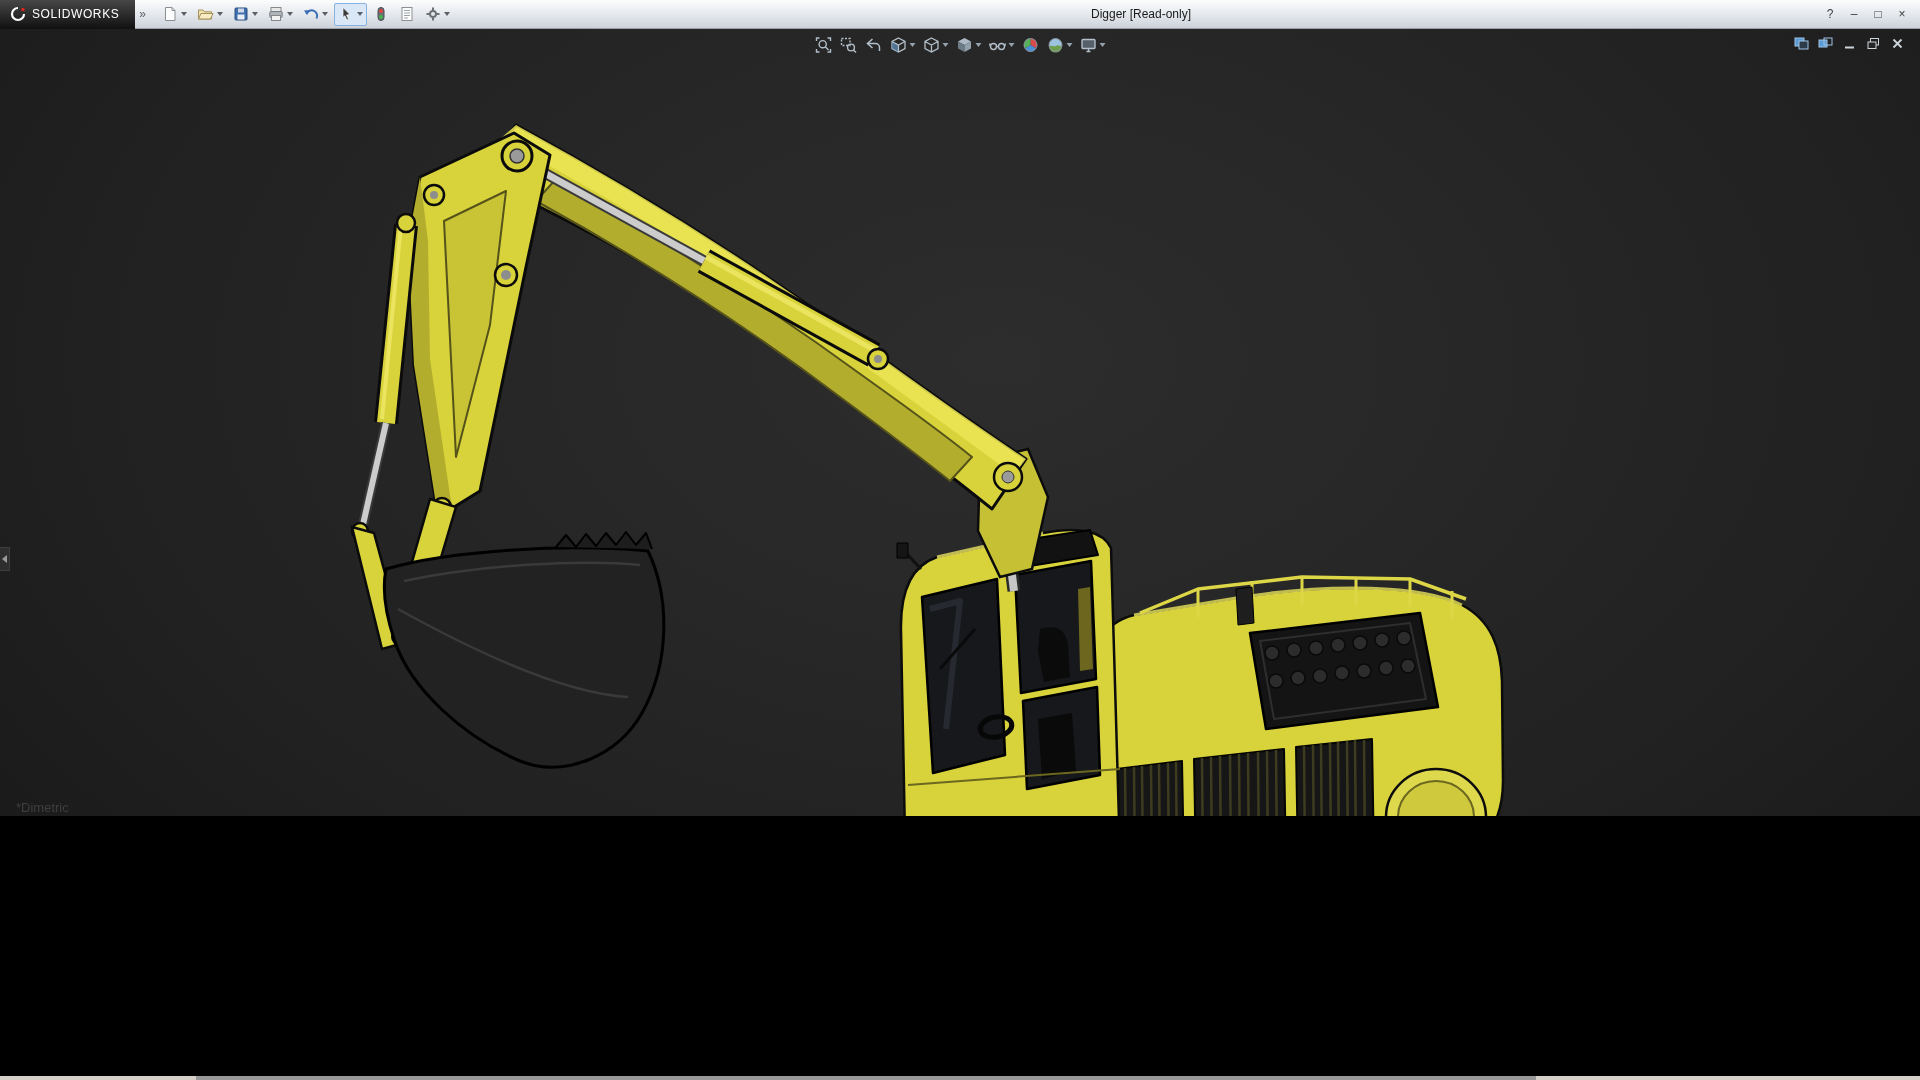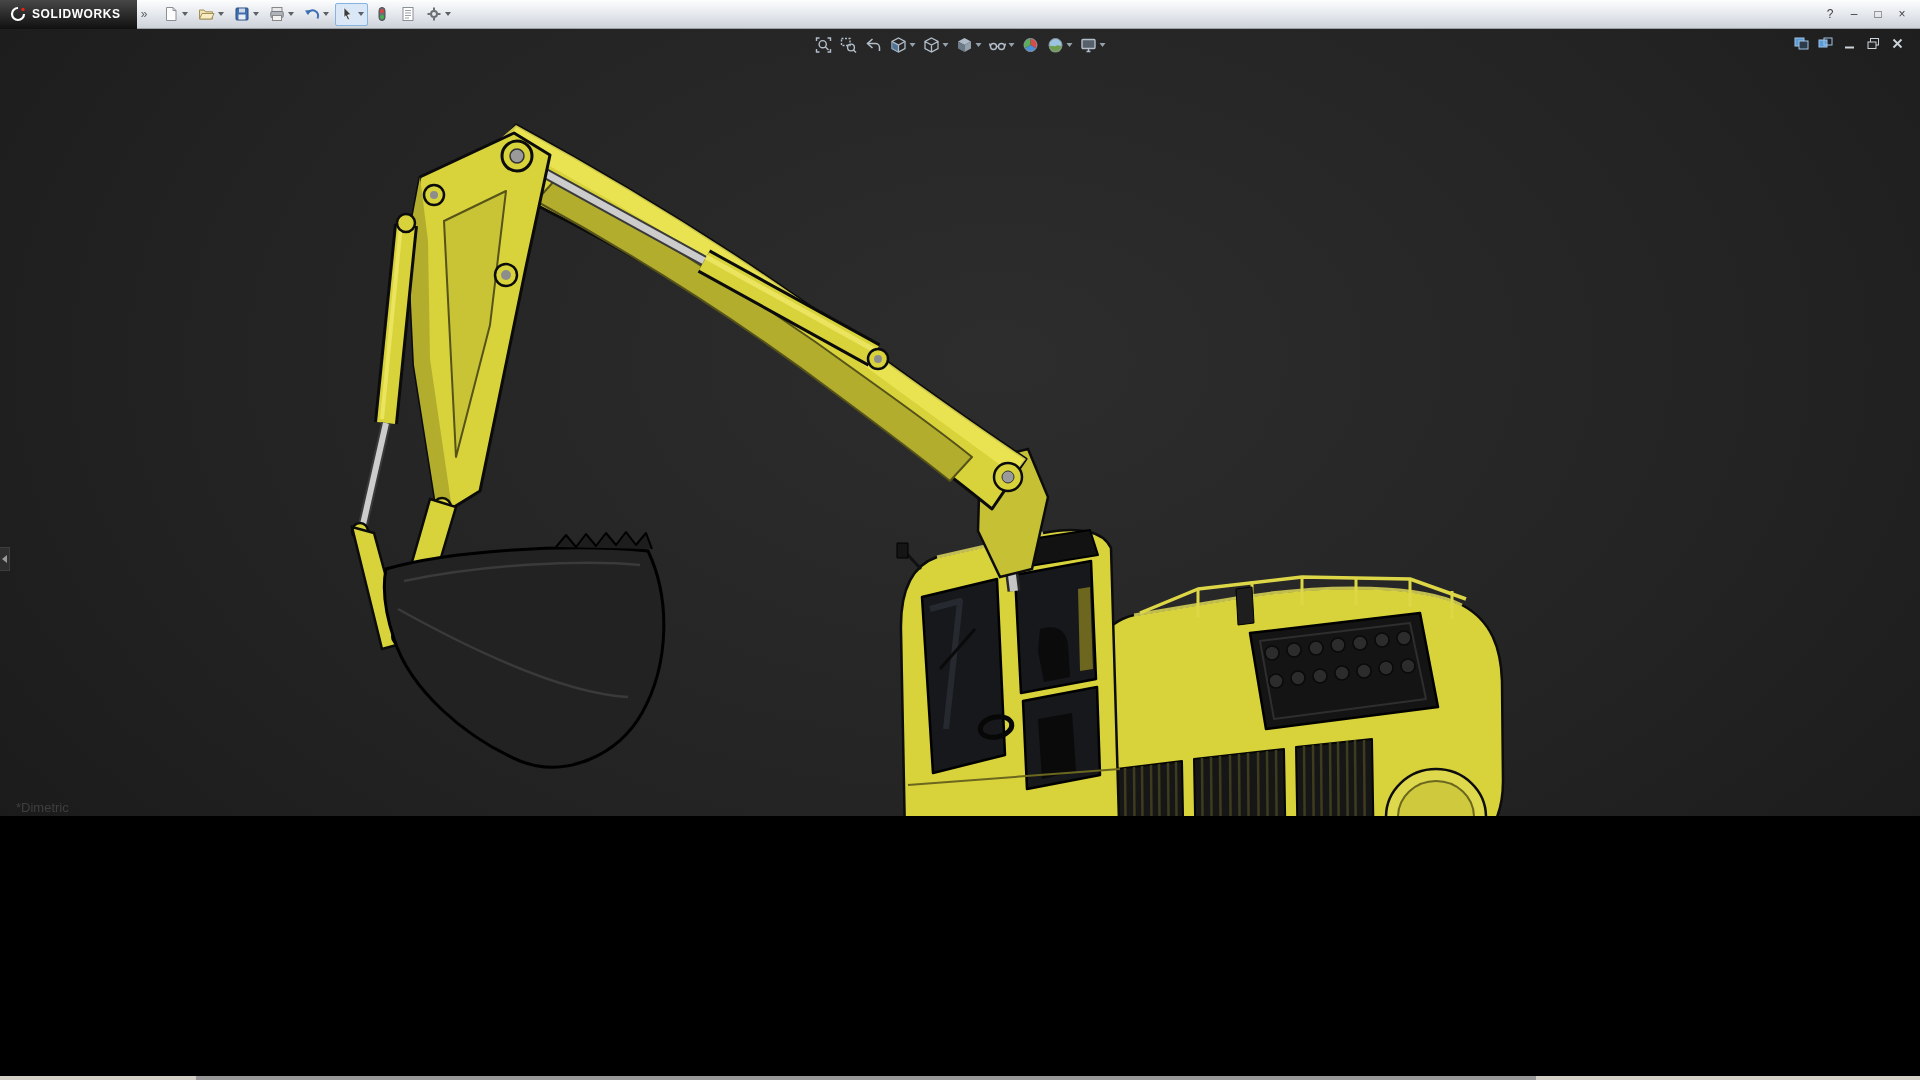--- a/index.html
+++ b/index.html
@@ -10,21 +10,21 @@
   html,body{width:1920px;height:1080px;overflow:hidden;background:#000;
     font-family:"Liberation Sans", sans-serif;}
   .app{position:absolute;inset:0;}
 
   
   .titlebar{position:absolute;top:0;left:0;width:1920px;height:29px;
     background:linear-gradient(#fdfdfd,#e3e7ec 55%,#cdd2d9);
     border-bottom:1px solid #9aa0a8; display:flex;align-items:center;}
   .logo{height:29px;display:flex;align-items:center;gap:6px;padding:0 16px 0 10px;
     background:linear-gradient(#474747,#101010);color:#fff;}
-  .logo-text{font-size:12px;font-weight:bold;letter-spacing:.6px;}
+  .logo-text{font-size:12px;font-weight:normal;letter-spacing:.6px;}
   .menu-chevron{color:#5a6066;font-size:12px;margin:0 6px 0 4px;}
   .tb-tools{display:flex;align-items:center;margin-left:6px;gap:2px;}
   .tb-btn{display:flex;align-items:center;height:23px;padding:0 3px;border:1px solid transparent;border-radius:2px;}
   .tb-btn.pressed{border-color:#86b3e0;background:#d9e7f7;}
   .caret{width:0;height:0;border-left:3.5px solid transparent;border-right:3.5px solid transparent;
     border-top:4px solid #5a6066;margin-left:3px;}
   .title-center{position:absolute;left:362px;right:0;top:0;height:29px;line-height:29px;
     text-align:center;font-size:12px;color:#1a1a1a;pointer-events:none;}
   .win-controls{margin-left:auto;display:flex;align-items:center;gap:4px;padding-right:8px;}
   .win-btn{width:20px;height:20px;display:flex;align-items:center;justify-content:center;
@@ -135,20 +135,21 @@
       </div>
       <div class="tb-btn">
         <svg width="16" height="16">
           <circle cx="8" cy="8" r="3" fill="none" stroke="#6b7075" stroke-width="2"></circle>
           <path d="M8,1.5 v3 M8,11.5 v3 M1.5,8 h3 M11.5,8 h3" stroke="#6b7075" stroke-width="2"></path>
         </svg>
           <span class="caret"></span>
       </div>
     </div>
 
+    <div class="title-center">Digger [Read-only]</div>
 
     <div class="win-controls">
       <div class="win-btn">?</div>
       <div class="win-btn">–</div>
       <div class="win-btn">□</div>
       <div class="win-btn">×</div>
     </div>
   </div>
 
   <div class="viewport">

